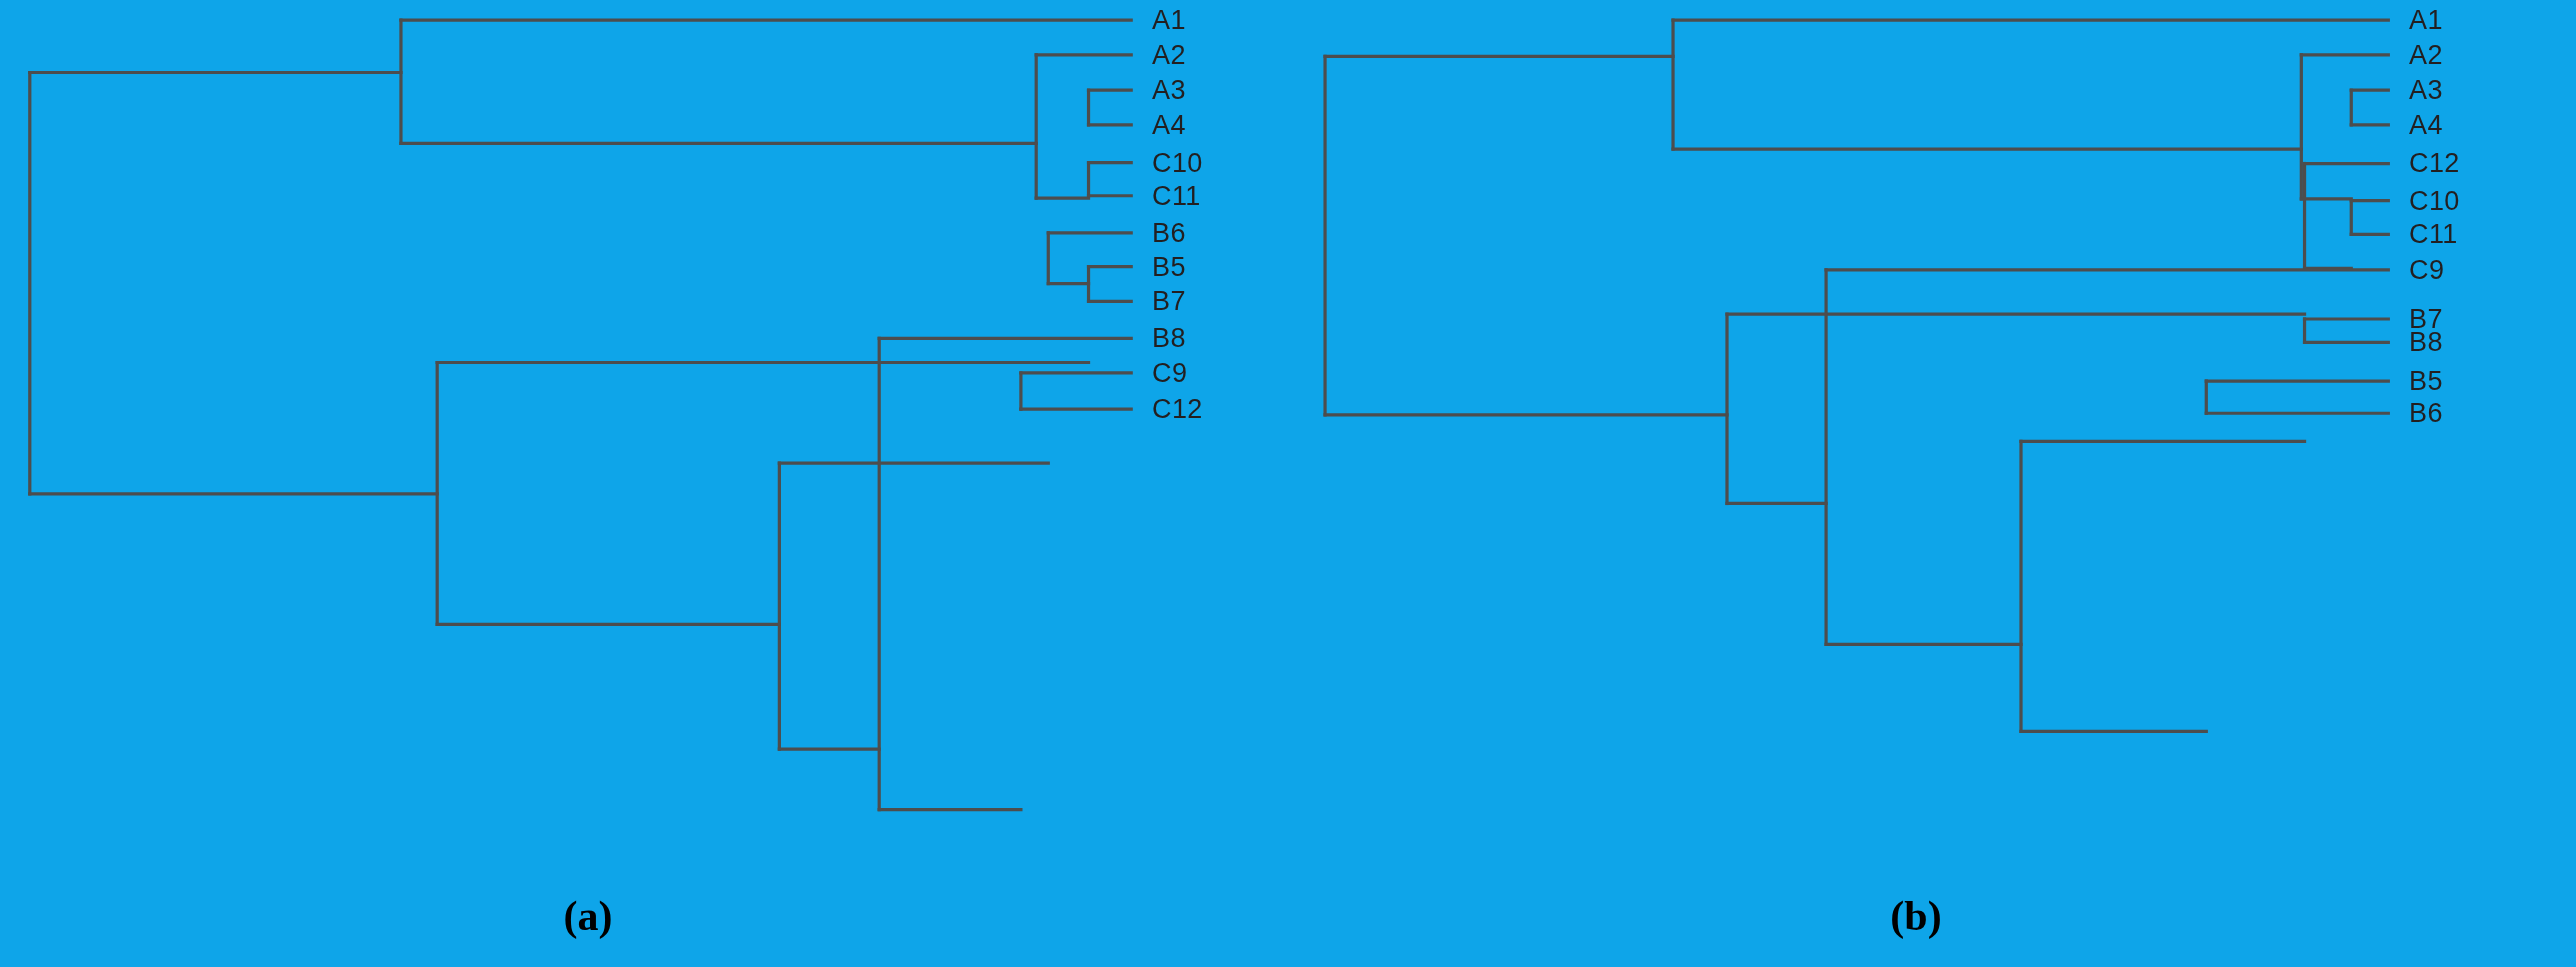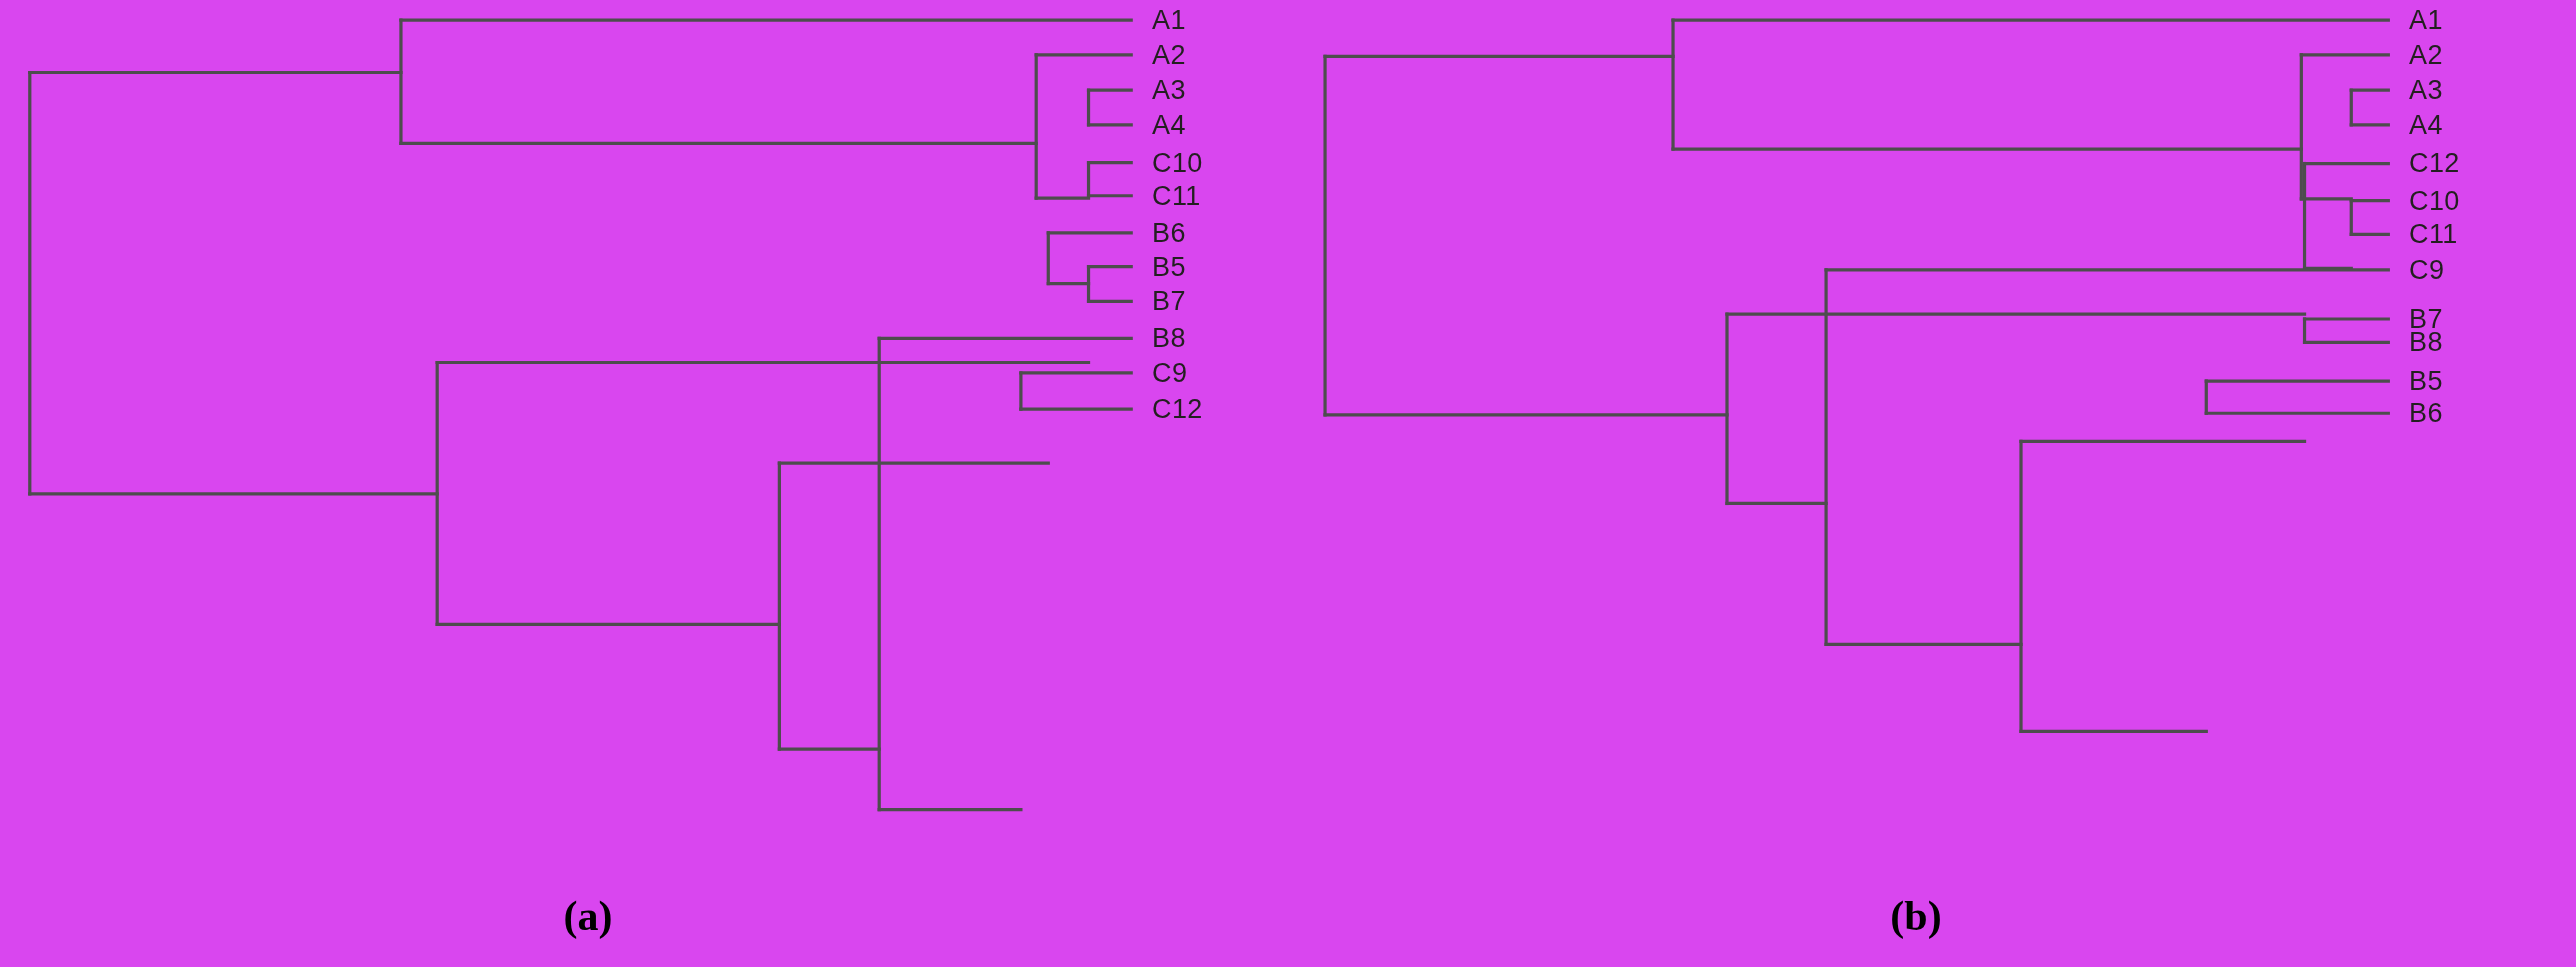--- a/index.html
+++ b/index.html
@@ -12,21 +12,21 @@
     height: 968px;
     position: relative;
     font-family: "Liberation Sans", sans-serif;
     overflow: hidden;
   }
   .figure-root {
     position: absolute;
     left: 0; top: 0;
     width: 2576px;
     height: 968px;
-    background: #d946ef;
+    background: #0ea5e9;
   }
   .panel {
     position: absolute;
     top: 0;
     height: 870px;
   }
   #panel-a { left: 0px;    width: 1256px; }
   #panel-b { left: 1288px; width: 1288px; }
 
   .panel svg {

